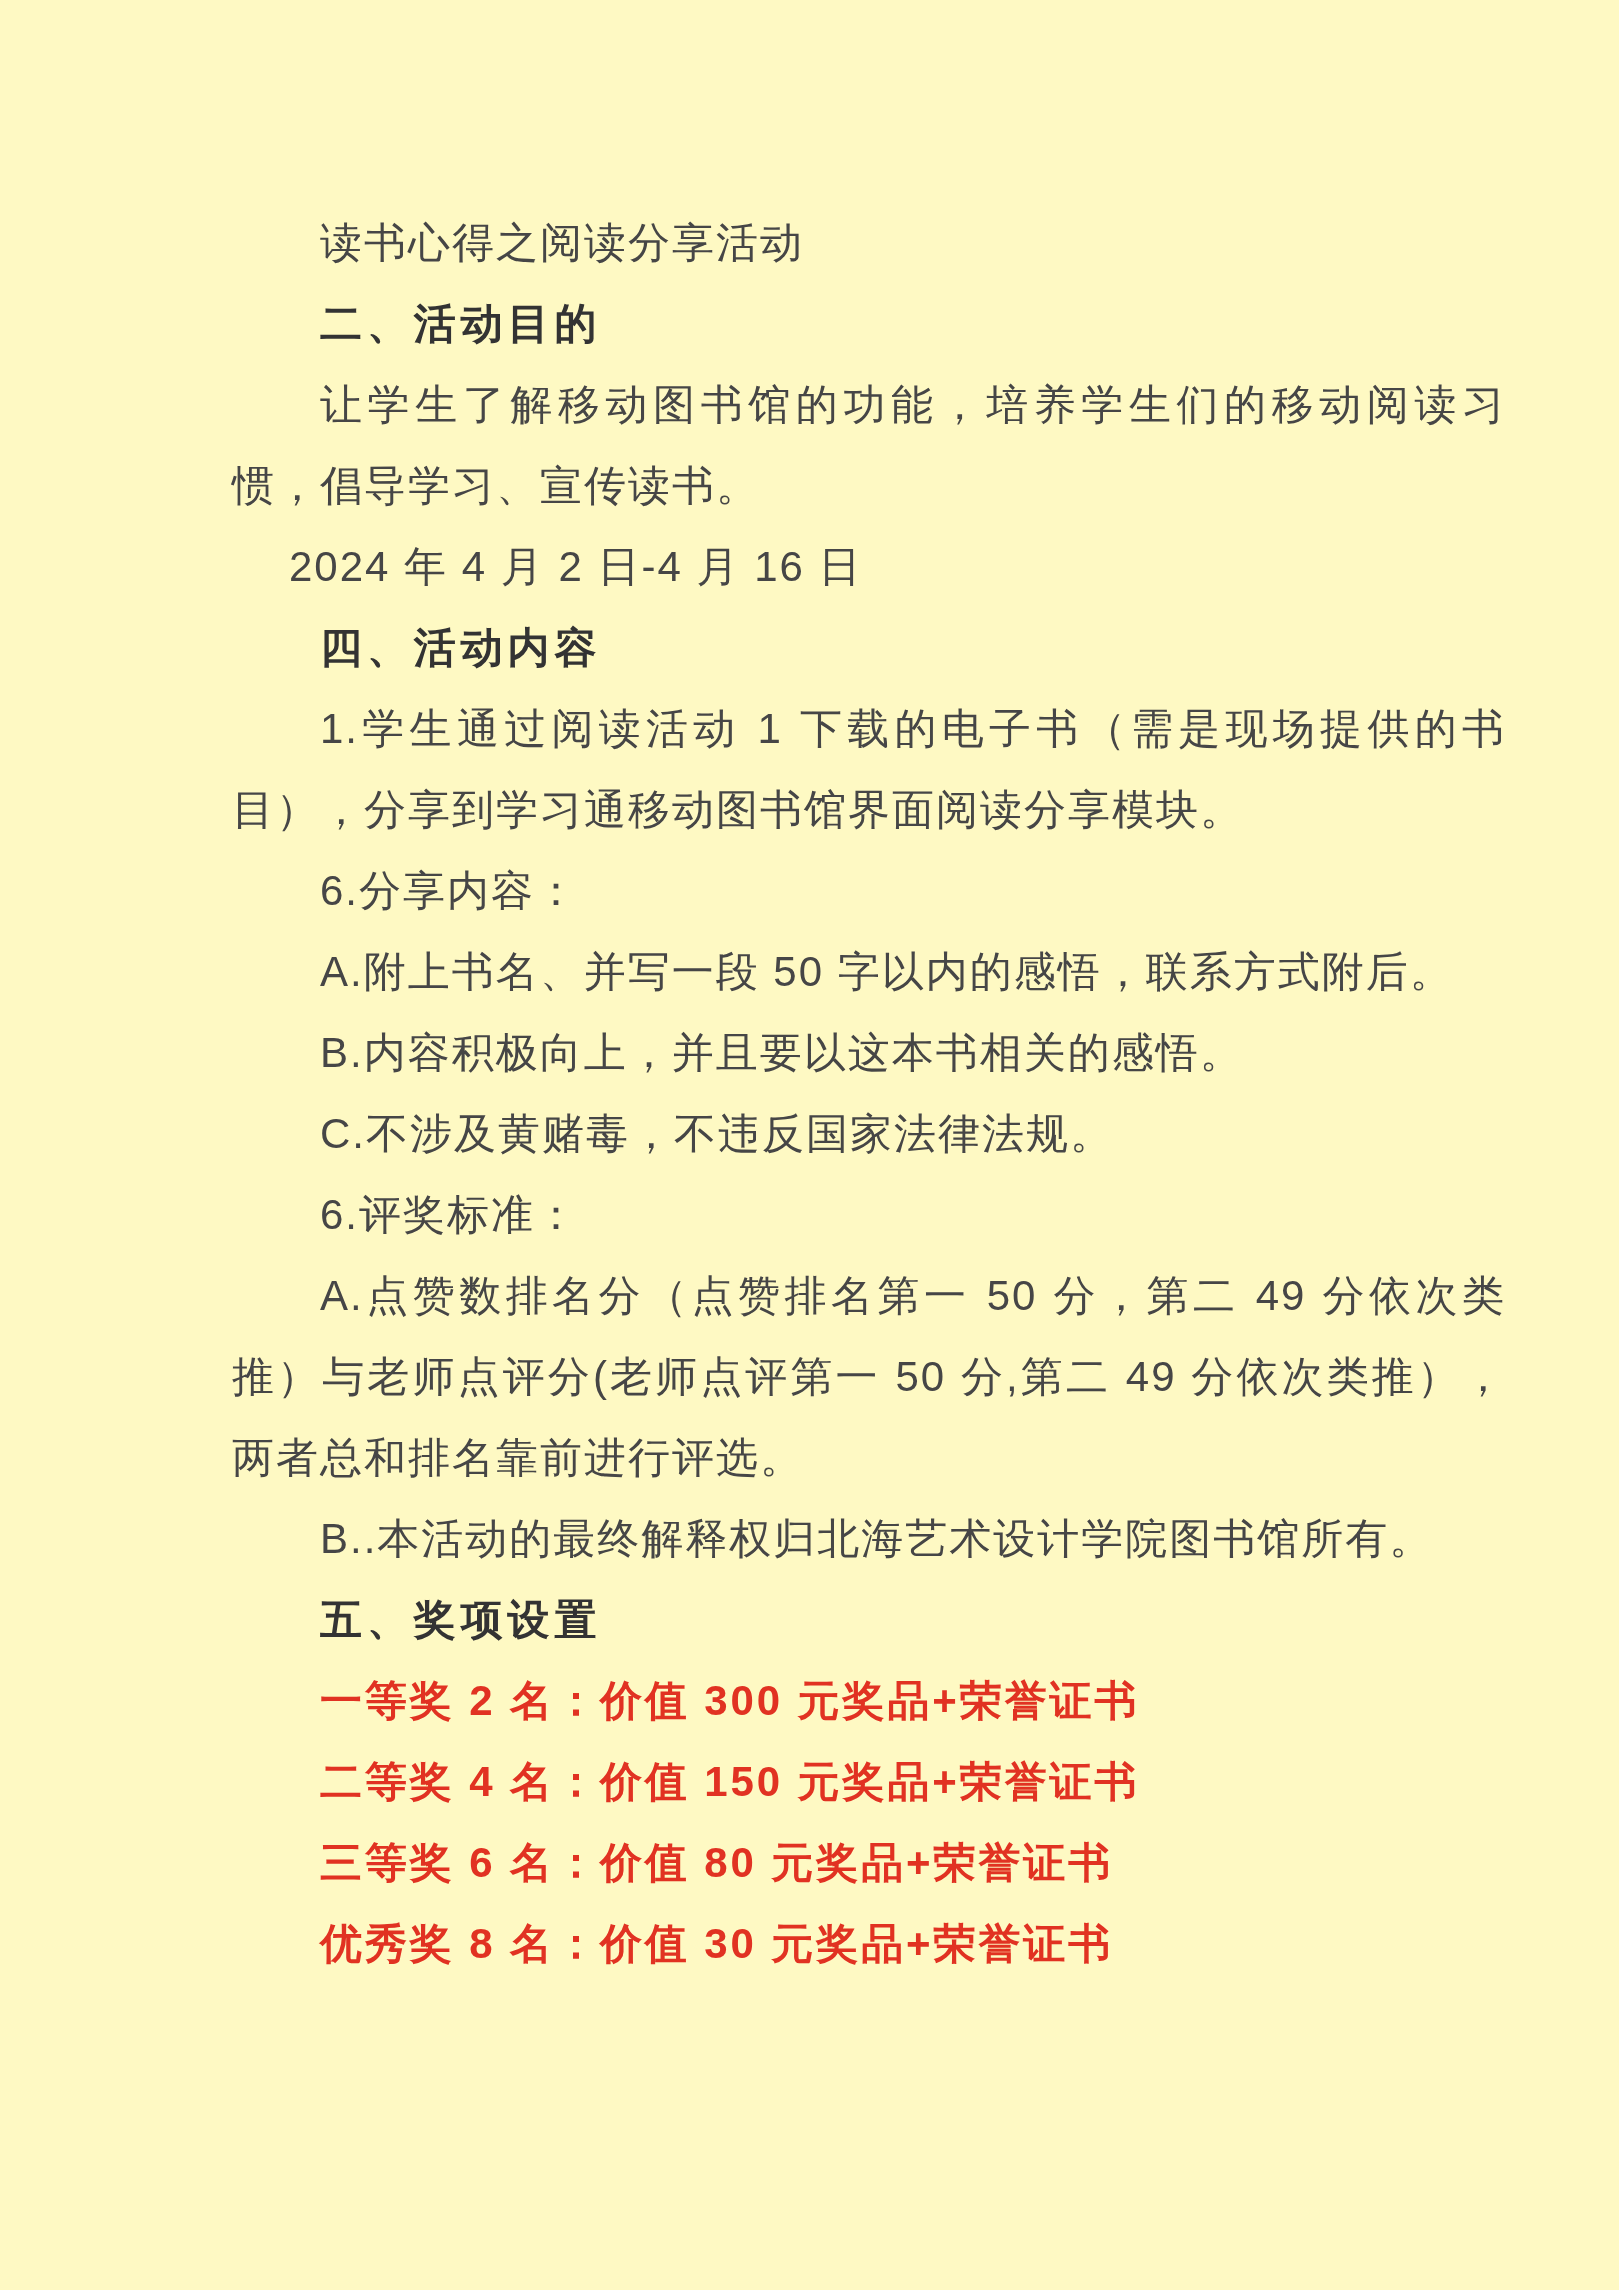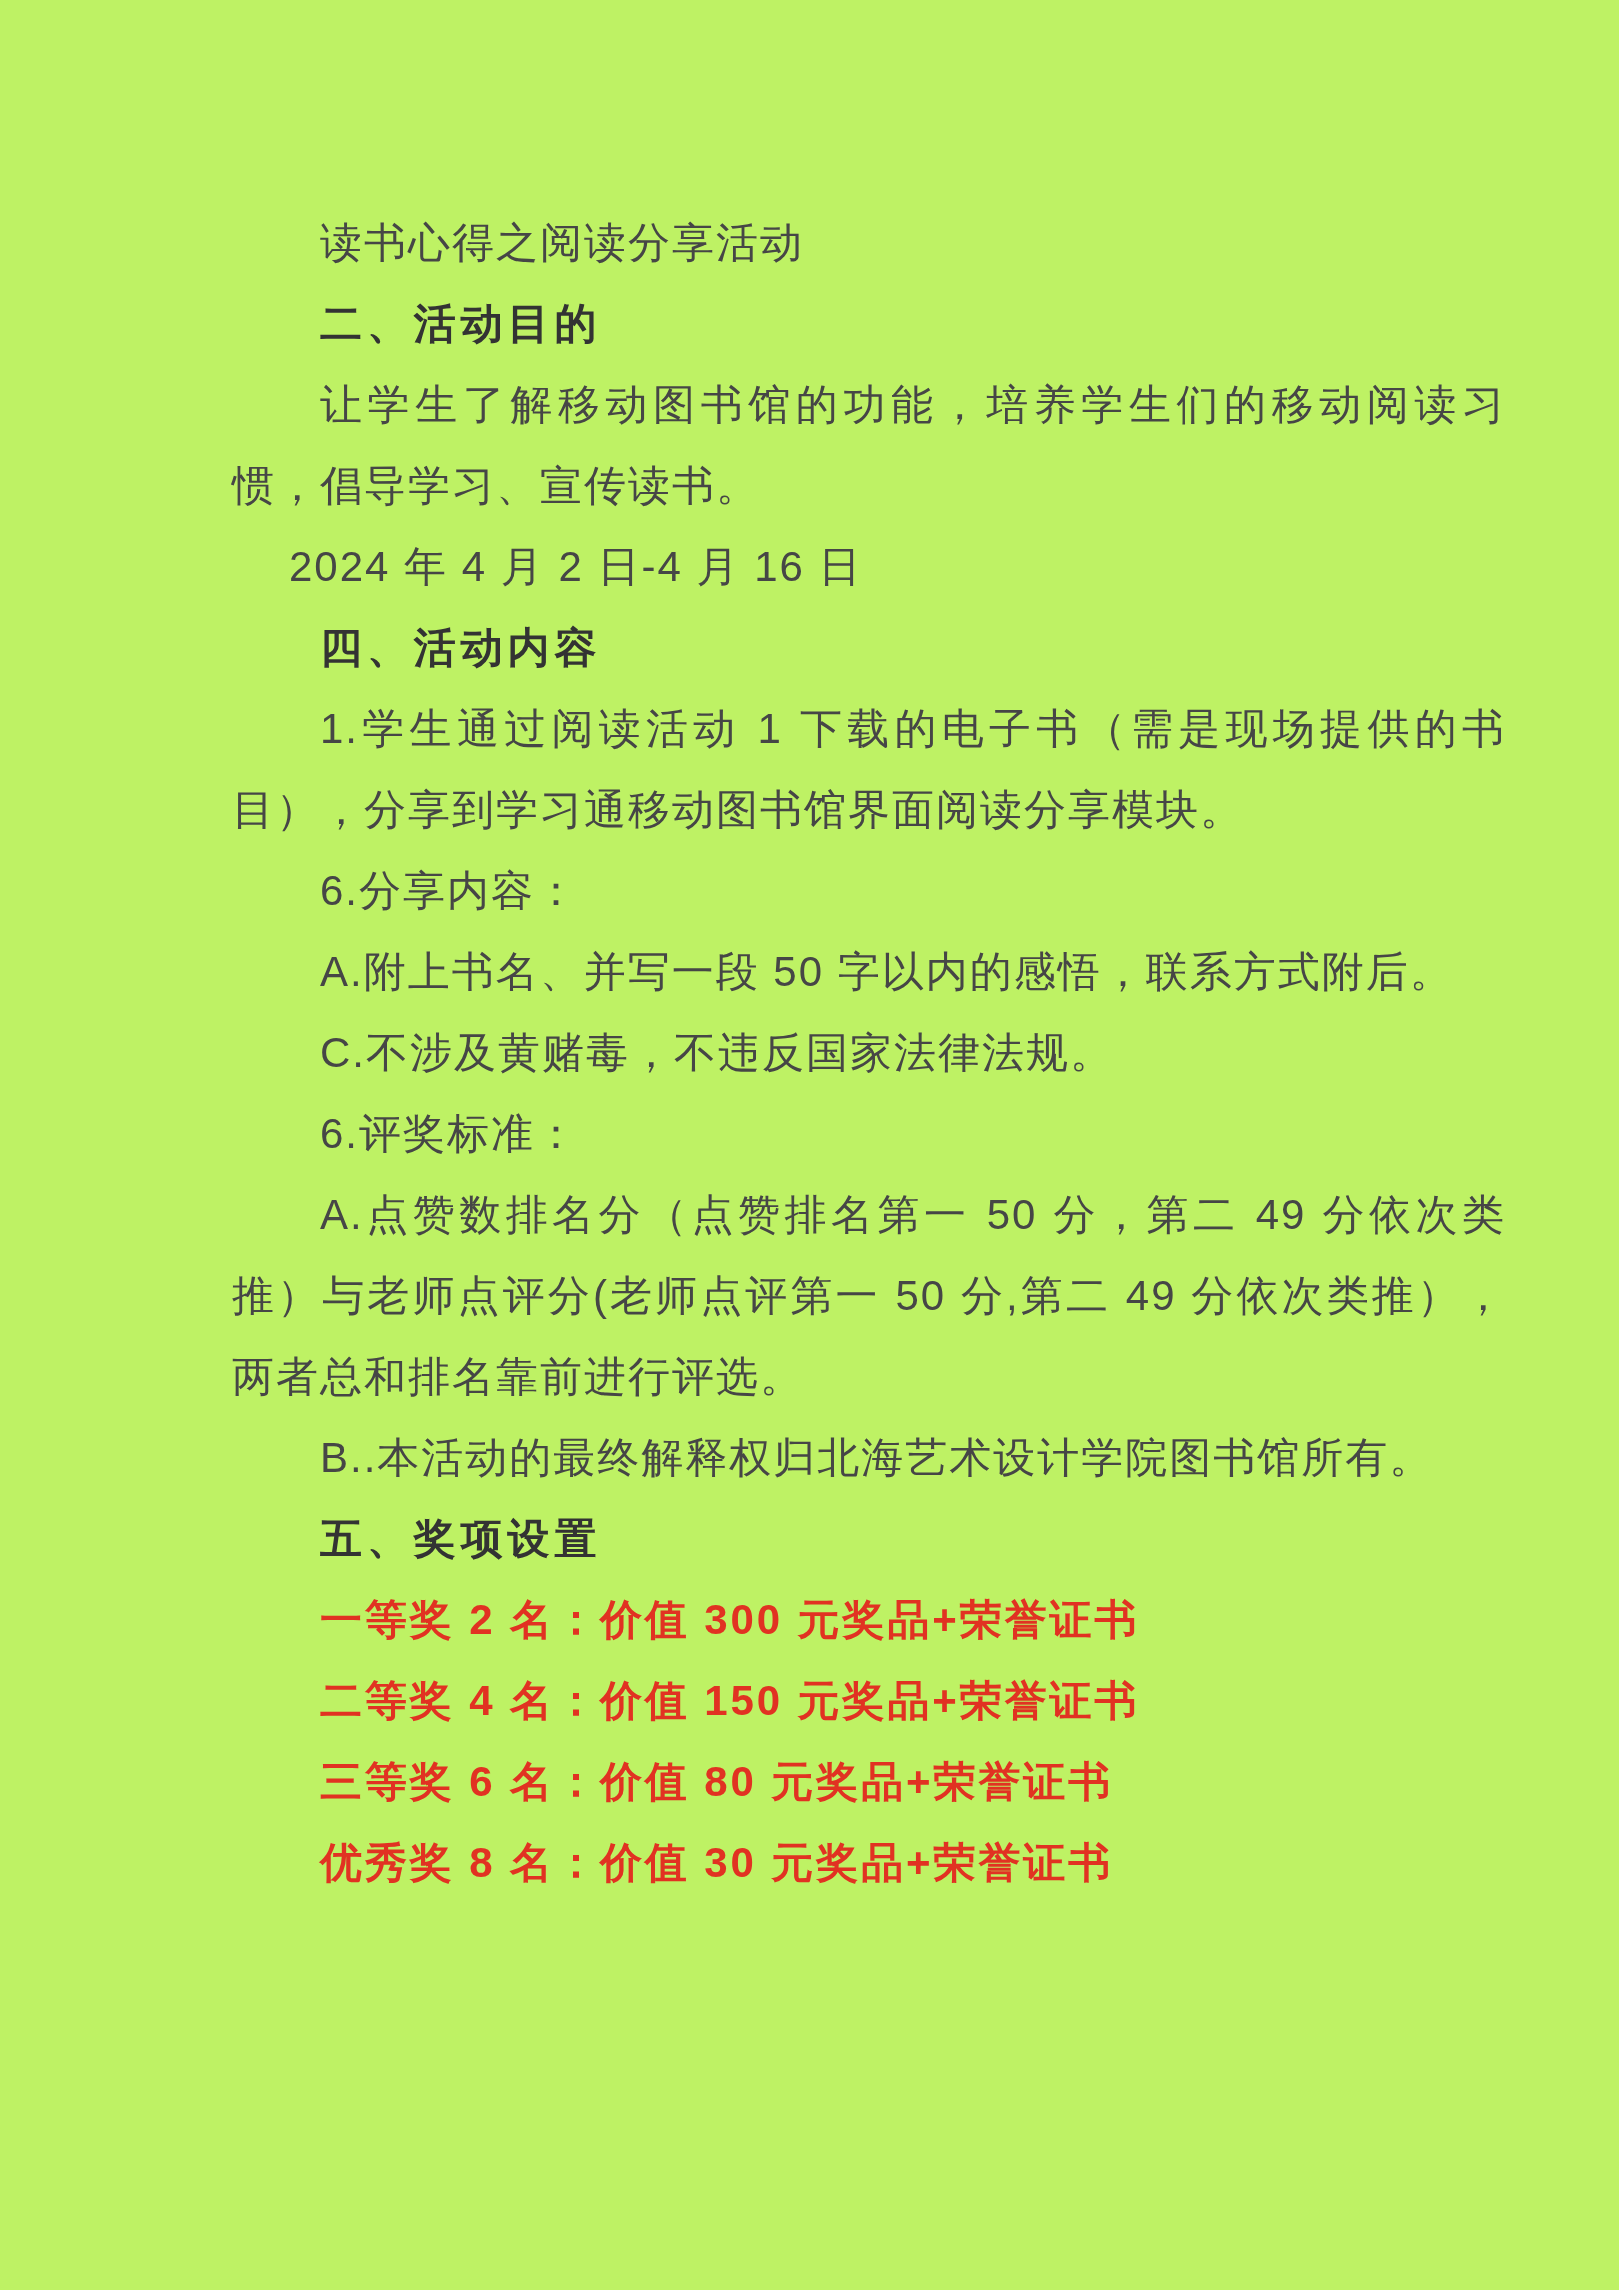--- a/index.html
+++ b/index.html
@@ -12,21 +12,21 @@
     height: 2291px;
     position: relative;
     overflow: hidden;
     font-family: "Liberation Sans", sans-serif;
   }
   .page {
     position: absolute;
     left: 0; top: 0;
     width: 1619px;
     height: 2291px;
-    background: #bef264;
+    background: #fef9c3;
   }
   .doc {
     position: absolute;
     left: 232px;
     top: 202px;
     width: 1274px;
     color: #464646;
     font-size: 42px;
     line-height: 81px;
     letter-spacing: 2px;
@@ -57,20 +57,21 @@
 <div class="page">
   <div class="doc">
     <p>读书心得之阅读分享活动</p>
     <p class="h">二、活动目的</p>
     <p>让学生了解移动图书馆的功能，培养学生们的移动阅读习惯，倡导学习、宣传读书。</p>
     <p class="small-indent">2024 年 4 月 2 日-4 月 16 日</p>
     <p class="h">四、活动内容</p>
     <p>1.学生通过阅读活动 1 下载的电子书（需是现场提供的书目），分享到学习通移动图书馆界面阅读分享模块。</p>
     <p>6.分享内容：</p>
     <p>A.附上书名、并写一段 50 字以内的感悟，联系方式附后。</p>
+    <p>B.内容积极向上，并且要以这本书相关的感悟。</p>
     <p>C.不涉及黄赌毒，不违反国家法律法规。</p>
     <p>6.评奖标准：</p>
     <p>A.点赞数排名分（点赞排名第一 50 分，第二 49 分依次类推）与老师点评分(老师点评第一 50 分,第二 49 分依次类推），两者总和排名靠前进行评选。</p>
     <p>B..本活动的最终解释权归北海艺术设计学院图书馆所有。</p>
     <p class="h">五、奖项设置</p>
     <p class="red">一等奖 2 名：价值 300 元奖品+荣誉证书</p>
     <p class="red">二等奖 4 名：价值 150 元奖品+荣誉证书</p>
     <p class="red">三等奖 6 名：价值 80 元奖品+荣誉证书</p>
     <p class="red">优秀奖 8 名：价值 30 元奖品+荣誉证书</p>
   </div>

